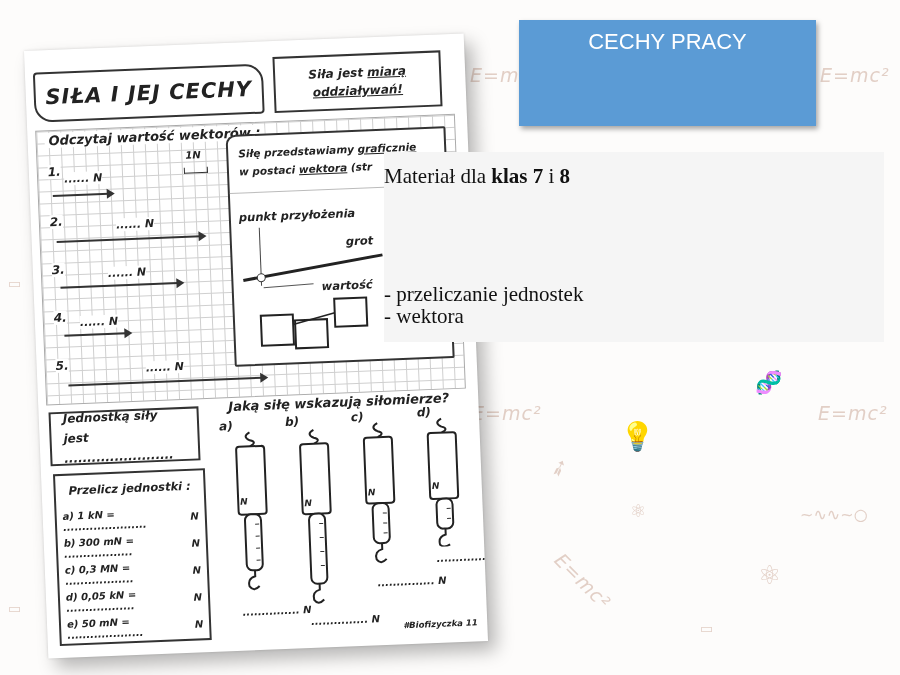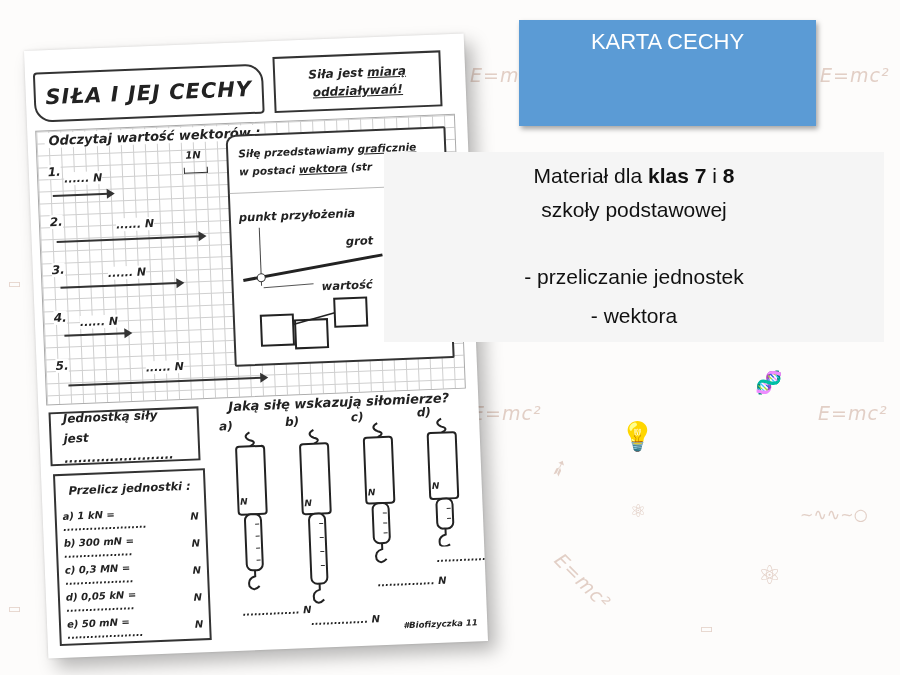--- a/index.html
+++ b/index.html
@@ -93,22 +93,22 @@
   
   .title-card {
     position: absolute; left: 519px; top: 20px; width: 297px; height: 106px;
     background: #5b9bd5; box-shadow: 2px 3px 5px rgba(0,0,0,0.35);
     color: #fff; text-align: center; font-family: "Liberation Sans", sans-serif;
   }
   .title-card .t1 { font-size: 22px; margin-top: 9px; }
   .title-card .t2 { font-size: 46px; margin-top: 0px; line-height: 54px; }
   .info-card {
     position: absolute; left: 384px; top: 152px; width: 500px; height: 190px;
-    background: #f5f5f5; text-align: center; color: #111;
-    font-family: Liberation Sans, sans-serif; font-size: 21px;
+    background: #f5f5f5; color: #111;
+    font-family: Liberation Serif, serif; font-size: 21px;
   }
   .info-card .line { position: absolute; left: 0; right: 0; }
   .info-card b { font-weight: bold; }
 </style>
 </head>
 <body>
 
 <div class="doodle emc" style="left:470px;top:64px;">E=mc²</div>
 <div class="doodle emc" style="left:820px;top:64px;">E=mc²</div>
 <div class="doodle emc" style="left:472px;top:402px;">E=mc²</div>
@@ -269,23 +269,22 @@
       <line x1="22" y1="102" x2="26" y2="102" stroke="#333"></line>
     <path d="M20 112 v6 q-8 2 -6 10 q4 4 10 0" fill="none" stroke="#222" stroke-width="2"></path>
   </svg>
   <div class="meter-letter" style="left:390px;top:446px;font-size:9px;">N</div>
   <div class="meter-answer" style="left:392px;top:518px;">............... N</div>
 
   <div class="signature">#Biofizyczka 11</div>
 </div>
 
 <div class="title-card">
-  <div class="t1">KARTA CECHY</div>
+  <div class="t1">CECHY PRACY</div>
 </div>
 
 <div class="info-card">
   <div class="line" style="top:12px;">
     <span>Materiał dla </span><b>klas 7</b><span> i </span><b>8</b>
   </div>
-  <div class="line" style="top:46px;">szkoły podstawowej</div>
-  <div class="line" style="top:113px;">-   przeliczanie jednostek</div>
+  <div class="line" style="top:130px;">-   przeliczanie jednostek</div>
   <div class="line" style="top:152px;">-   wektora</div>
 </div>
 
 </body></html>

